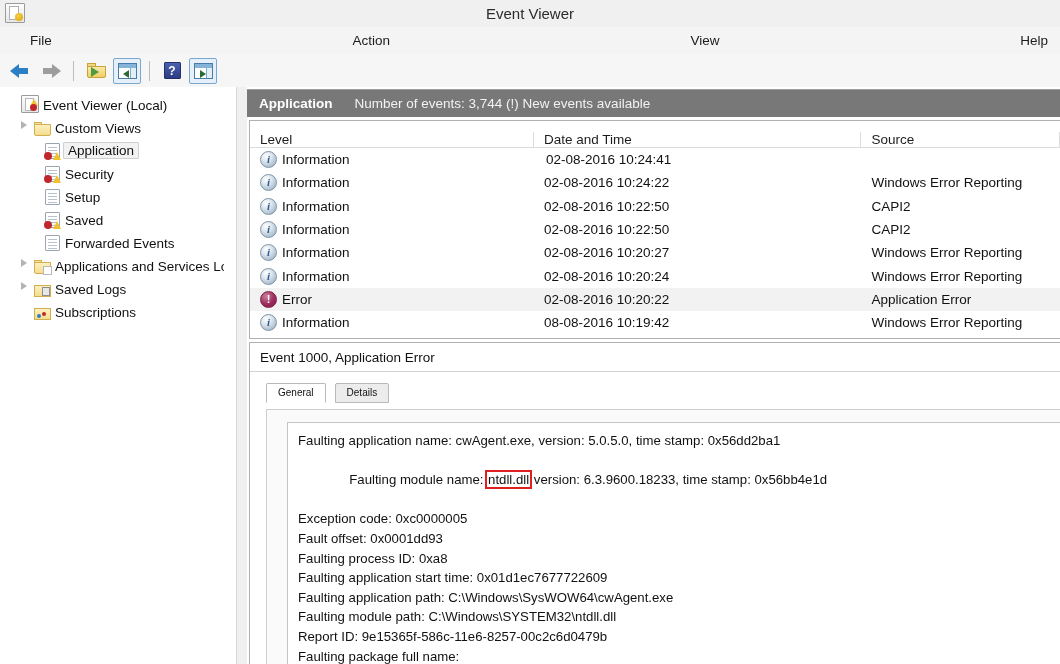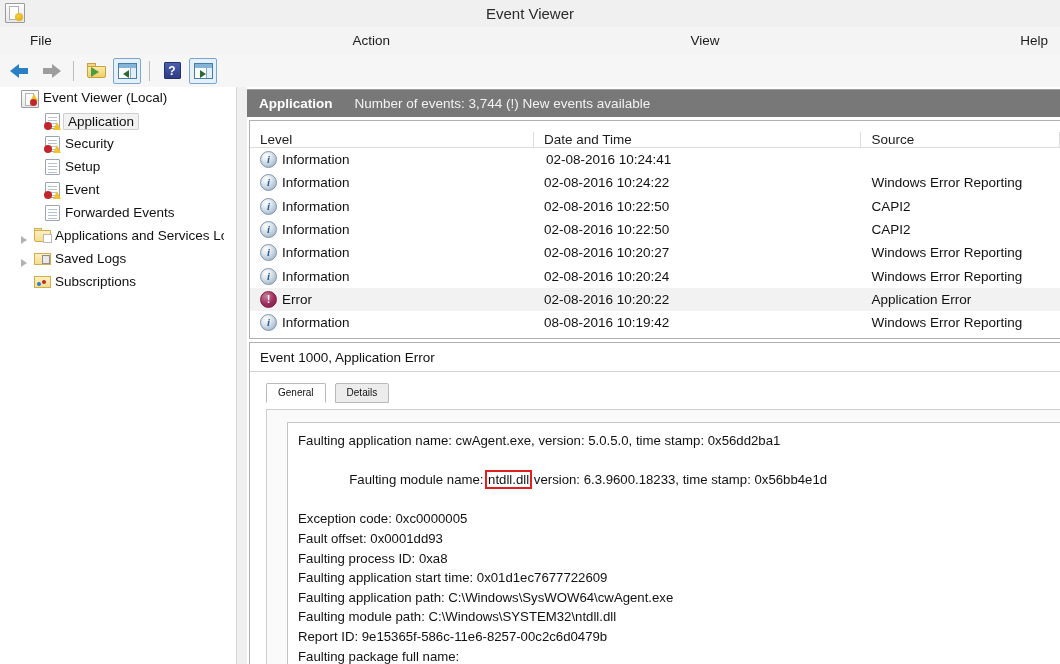--- a/index.html
+++ b/index.html
@@ -145,21 +145,21 @@
     border-right: 1px solid #d7d7d7;
     overflow: hidden;
   }
   .splitter {
     position: absolute; left: 237px; top: 0; width: 10px; height: 577px;
     background: #f0f0f0;
   }
 
   .tree { padding-top: 3px; font-size: 13.5px; color: #111111; }
   .tnode {
-    display: flex; align-items: flex-start; height: 23px;
+    display: flex; align-items: flex-end; height: 23px;
     padding-right: 12px; white-space: nowrap; cursor: default;
   }
   .tnode .twist {
     width: 16px; height: 23px; flex: 0 0 16px;
     display: flex; align-items: center; justify-content: center;
   }
   .tnode .twist i {
     display: block; width: 0; height: 0;
   }
   .twist.collapsed i {
@@ -421,20 +421,32 @@
           <span class="tico">
             <span class="ic-root">
                 <span class="inner"></span>
                 <span class="tri"></span>
                 <span class="dot"></span>
               </span>
           </span>
           <span class="tlabel">Event Viewer (Local)</span>
         </div>
 
+        <div class="tnode" style="padding-left:16px">
+          <span class="twist collapsed">
+              <i></i>
+            </span>
+          <span class="tico">
+            <span class="ic-folder">
+                <span class="t"></span>
+                <span class="b"></span>
+              </span>
+          </span>
+          <span class="tlabel">Custom Views</span>
+        </div>
 
 
         <div class="tnode selected" style="padding-left:42px">
           <span class="tico">
             <span class="ic-log">
               <span class="ln" style="top:3px"></span>
                 <span class="ln" style="top:6px"></span>
               <span class="ln" style="top:9px"></span>
                 <span class="ln" style="top:12px"></span>
               <span class="warn"></span>
@@ -474,21 +486,21 @@
           <span class="tico">
             <span class="ic-log">
               <span class="ln" style="top:3px"></span>
                 <span class="ln" style="top:6px"></span>
               <span class="ln" style="top:9px"></span>
                 <span class="ln" style="top:12px"></span>
               <span class="warn"></span>
                 <span class="err"></span>
             </span>
           </span>
-          <span class="tlabel">Event</span>
+          <span class="tlabel">Saved</span>
         </div>
 
         <div class="tnode" style="padding-left:42px">
           <span class="tico">
             <span class="ic-log">
               <span class="ln" style="top:3px"></span>
                 <span class="ln" style="top:6px"></span>
               <span class="ln" style="top:9px"></span>
                 <span class="ln" style="top:12px"></span>
             </span>

